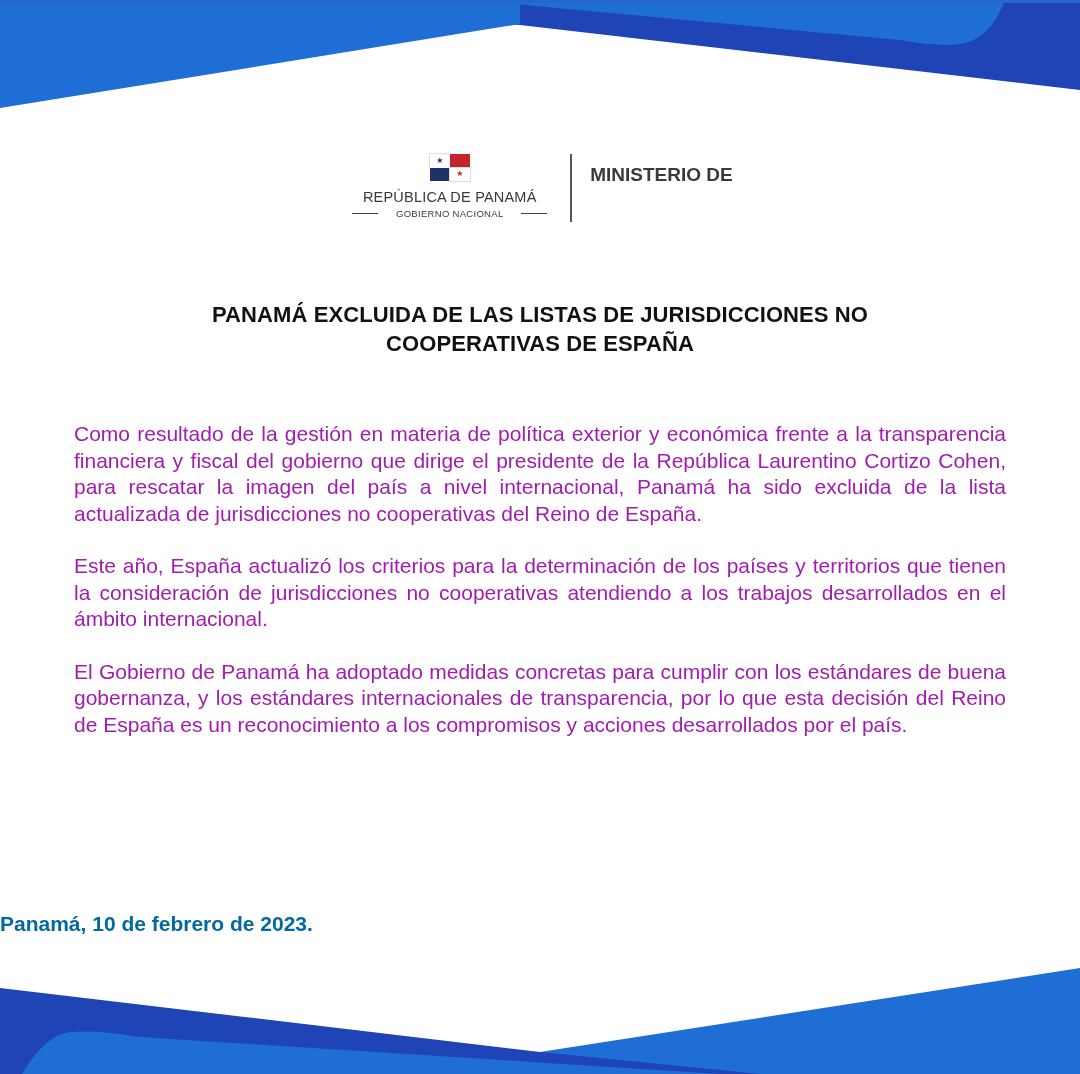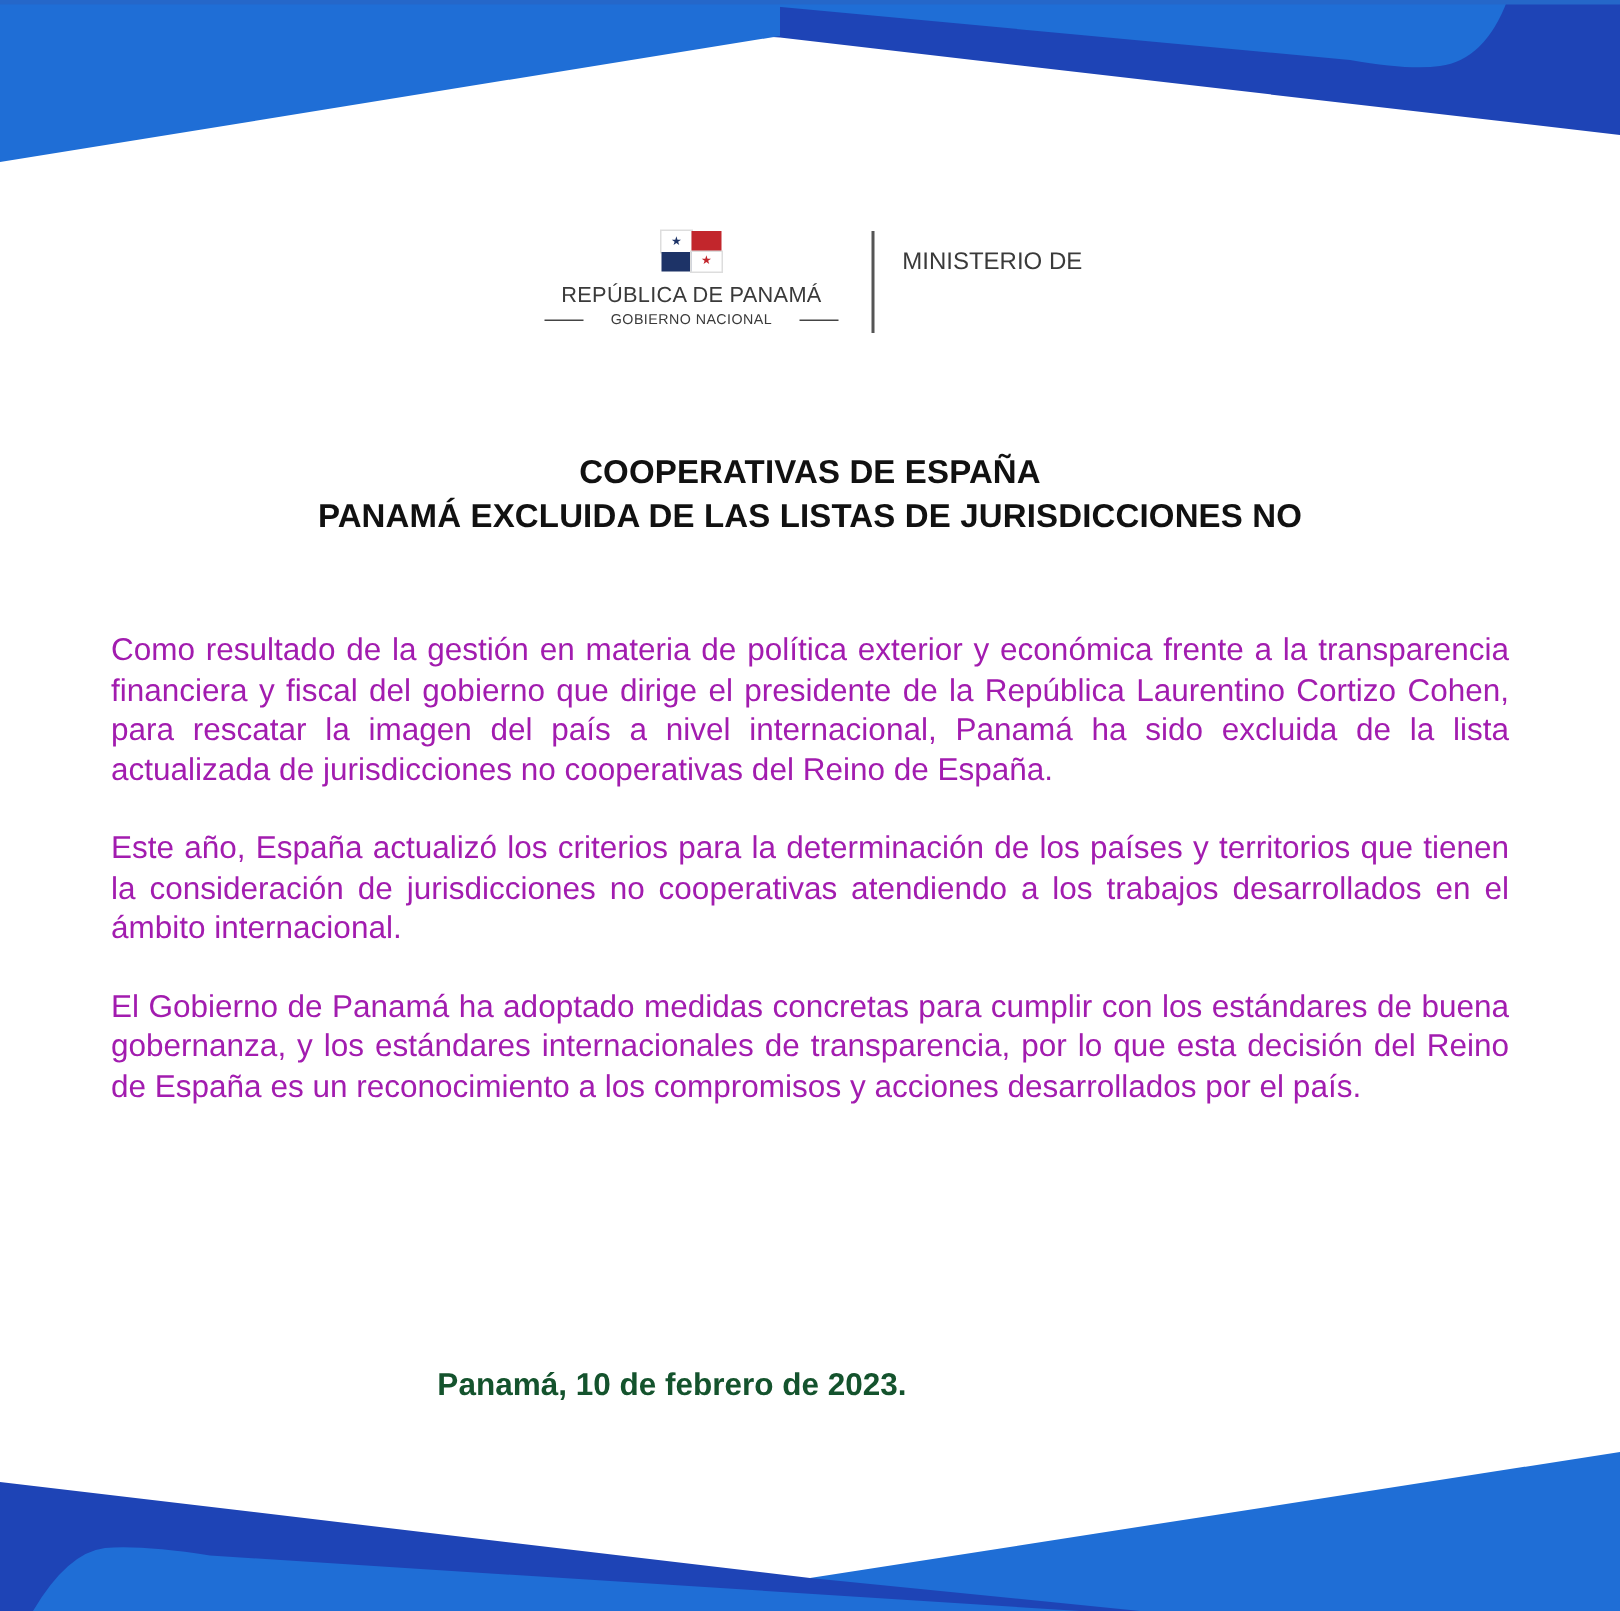--- a/index.html
+++ b/index.html
@@ -36,37 +36,37 @@
       display: flex; align-items: center; gap: 18px;
       font-size: 9.5px; color: #3a3a3a; margin-top: 3px; letter-spacing: 0.3px; white-space: nowrap;
     }
     .gobierno .dash { display: inline-block; width: 26px; height: 1px; background: #444; }
     .divider { width: 2px; background: #555; height: 68px; margin-top: 4px; }
     .logo-right {
       padding-left: 18px; display: flex; flex-direction: column; justify-content: flex-start;
       padding-top: 14px;
     }
     .ministerio-line {
-      font-weight: normal; font-size: 16px; color: #3a3a3a; line-height: 22px; white-space: nowrap;
+      font-weight: bold; font-size: 19px; color: #3a3a3a; line-height: 22px; white-space: nowrap;
     }
 
     .title {
       position: absolute; top: 300px; left: 0; width: 1080px; text-align: center;
       font-weight: bold; font-size: 22px; line-height: 29px; color: #111;
       letter-spacing: 0.1px;
     }
     .body-text {
       position: absolute; left: 74px; width: 932px; top: 421px;
       font-size: 21px; line-height: 26.5px; color: #a21caf;
       text-align: justify;
     }
     .body-text p { margin: 0 0 26px 0; }
     .date {
-      position: absolute; top: 912px; left: 0; width: 896px; text-align: center;
-      font-weight: bold; font-size: 21px; color: #14532d;
+      position: absolute; top: 912px; left: 0; width: 896px; 
+      font-weight: bold; font-size: 21px; color: #0369a1;
     }
   </style>
 </head>
 <body>
 
 <svg class="deco deco-top" viewBox="0 0 1080 130" preserveAspectRatio="none">
 
   <polygon points="160,0 1080,0 1080,90 520,25" fill="#1e44b6"></polygon>
 
   <path d="M260,0 L1005,0 Q990,40 960,44 Q940,47 900,40 L470,0 Z" fill="#1f6ed6"></path>
@@ -95,22 +95,22 @@
       <span class="dash"></span>
     </div>
   </div>
   <div class="divider"></div>
   <div class="logo-right">
     <div class="ministerio-line">MINISTERIO DE</div>
   </div>
 </div>
 
 <div class="title">
+  <div>PANAMÁ EXCLUIDA DE LAS LISTAS DE JURISDICCIONES NO</div>
   <div>COOPERATIVAS DE ESPAÑA</div>
-  <div>PANAMÁ EXCLUIDA DE LAS LISTAS DE JURISDICCIONES NO</div>
 </div>
 
 <div class="body-text">
   <p>Como resultado de la gestión en materia de política exterior y económica frente a la transparencia financiera y fiscal del gobierno que dirige el presidente de la República Laurentino Cortizo Cohen, para rescatar la imagen del país a  nivel internacional, Panamá ha sido excluida de la lista actualizada de jurisdicciones no cooperativas del Reino de  España.</p>
   <p>Este año, España actualizó los criterios para la determinación de los países y territorios que tienen la consideración de jurisdicciones no cooperativas atendiendo a los trabajos desarrollados en el ámbito internacional.</p>
   <p>El Gobierno de Panamá ha adoptado medidas concretas para cumplir con los estándares de buena gobernanza, y los estándares internacionales de transparencia, por lo que esta decisión del Reino de España es un reconocimiento a los compromisos y acciones desarrollados por el país.</p>
 </div>
 
 <div class="date">Panamá, 10 de febrero de 2023.</div>
 

